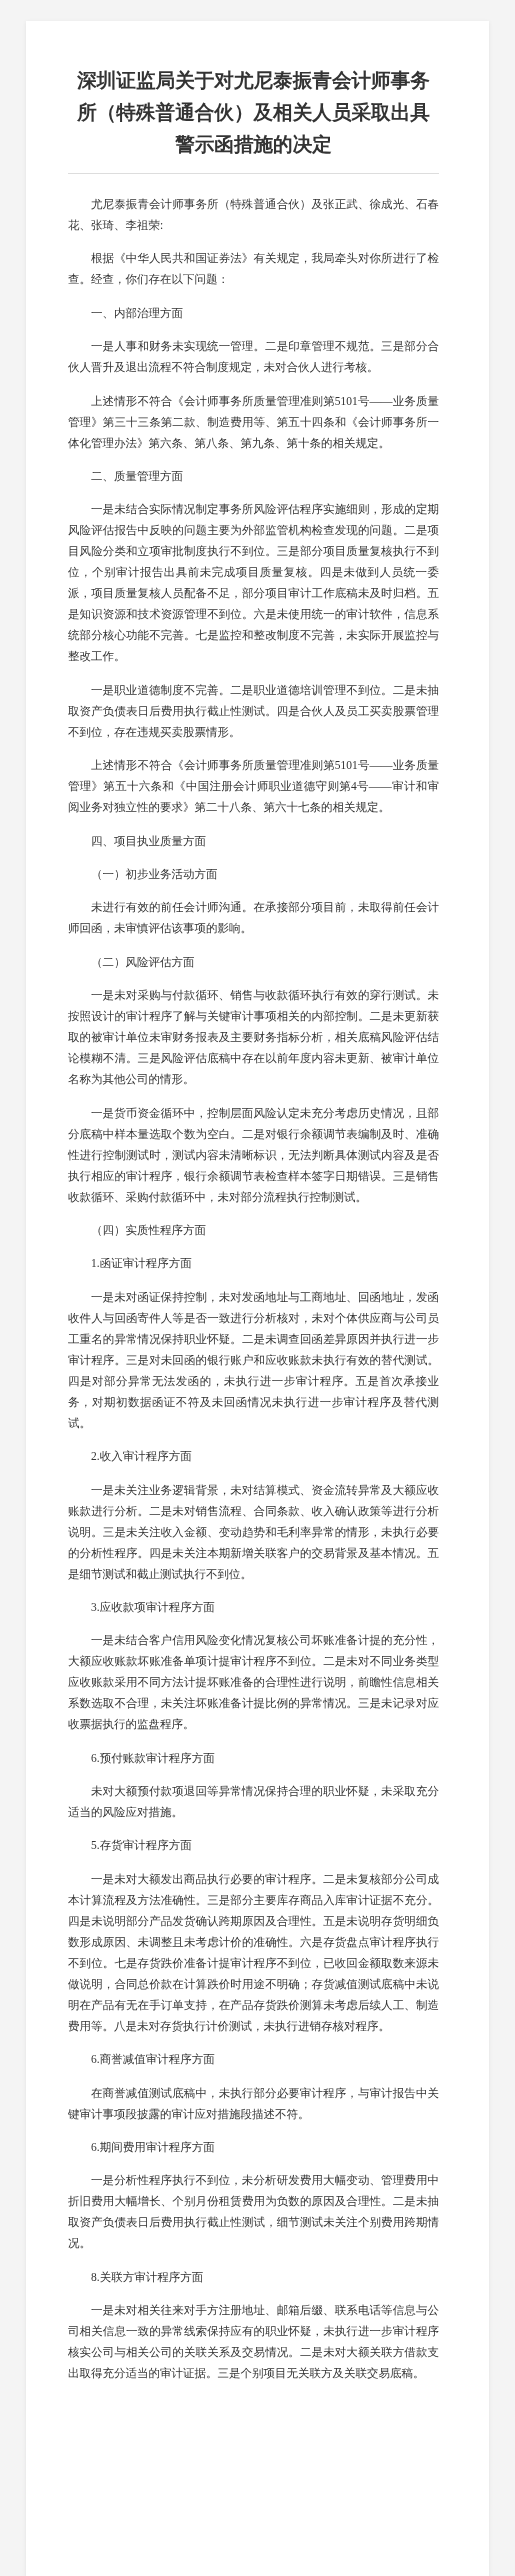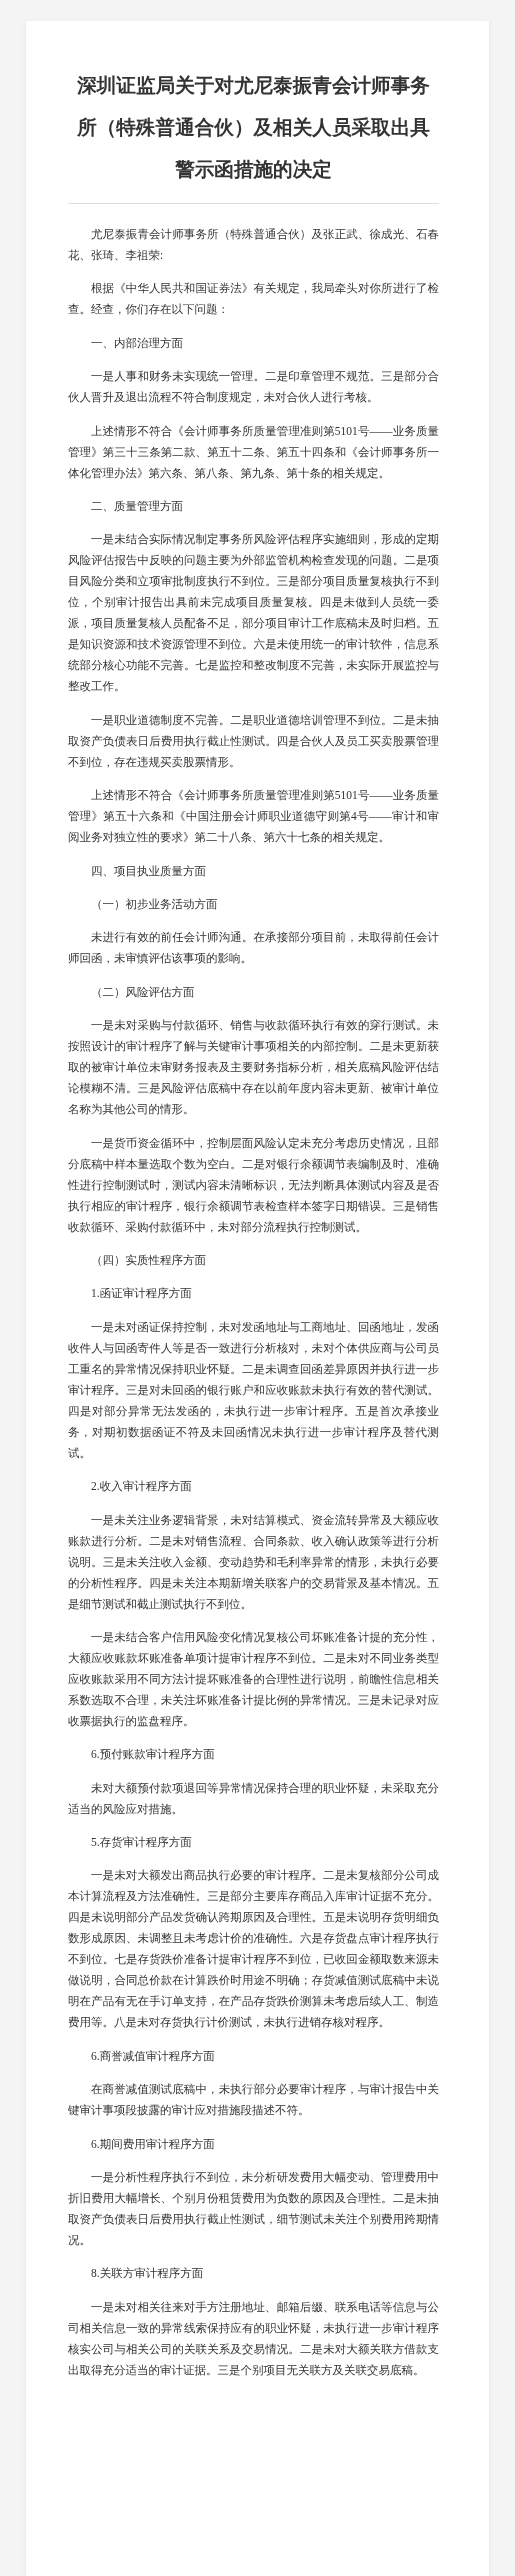--- a/index.html
+++ b/index.html
@@ -18,21 +18,21 @@
     padding: 0 50px 0 42px;
     box-sizing: border-box;
     min-height: 3973px;
   }
   .title {
     margin: 0;
     padding-top: 44px;
     text-align: center;
     font-weight: bold;
     font-size: 19.6px;
-    line-height: 42px;
+    line-height: 32px;
     letter-spacing: 0px;
     color: #333333;
   }
   .divider {
     margin: 12.4px 0 0 0;
     height: 0.5px;
     background: #dddddd;
     border: 0;
   }
   .content {
@@ -54,36 +54,37 @@
 
 <div class="page">
   <h1 class="title">深圳证监局关于对尤尼泰振青会计师事务所（特殊普通合伙）及相关人员采取出具警示函措施的决定</h1>
   <hr class="divider">
   <div class="content">
     <p>尤尼泰振青会计师事务所（特殊普通合伙）及张正武、徐成光、石春花、张琦、李祖荣:</p>
     <div id="paragraphs">
         <p class="text">根据《中华人民共和国证券法》有关规定，我局牵头对你所进行了检查。经查，你们存在以下问题：</p>
         <p class="heading">一、内部治理方面</p>
         <p class="text">一是人事和财务未实现统一管理。二是印章管理不规范。三是部分合伙人晋升及退出流程不符合制度规定，未对合伙人进行考核。</p>
-        <p class="text">上述情形不符合《会计师事务所质量管理准则第5101号——业务质量管理》第三十三条第二款、第五十二条、第五十四条和《会计师事务所一体化管理办法》第六条、第八条、第九条、第十条的相关规定。</p>
+        <p class="text">上述情形不符合《会计师事务所质量管理准则第5101号——业务质量管理》第三十三条第二款、制造费用等、第五十四条和《会计师事务所一体化管理办法》第六条、第八条、第九条、第十条的相关规定。</p>
         <p class="heading">二、质量管理方面</p>
         <p class="text">一是未结合实际情况制定事务所风险评估程序实施细则，形成的定期风险评估报告中反映的问题主要为外部监管机构检查发现的问题。二是项目风险分类和立项审批制度执行不到位。三是部分项目质量复核执行不到位，个别审计报告出具前未完成项目质量复核。四是未做到人员统一委派，项目质量复核人员配备不足，部分项目审计工作底稿未及时归档。五是知识资源和技术资源管理不到位。六是未使用统一的审计软件，信息系统部分核心功能不完善。七是监控和整改制度不完善，未实际开展监控与整改工作。</p>
         <p class="text">一是职业道德制度不完善。二是职业道德培训管理不到位。二是未抽取资产负债表日后费用执行截止性测试。四是合伙人及员工买卖股票管理不到位，存在违规买卖股票情形。</p>
         <p class="text">上述情形不符合《会计师事务所质量管理准则第5101号——业务质量管理》第五十六条和《中国注册会计师职业道德守则第4号——审计和审阅业务对独立性的要求》第二十八条、第六十七条的相关规定。</p>
         <p class="heading">四、项目执业质量方面</p>
         <p class="heading">（一）初步业务活动方面</p>
         <p class="text">未进行有效的前任会计师沟通。在承接部分项目前，未取得前任会计师回函，未审慎评估该事项的影响。</p>
         <p class="heading">（二）风险评估方面</p>
         <p class="text">一是未对采购与付款循环、销售与收款循环执行有效的穿行测试。未按照设计的审计程序了解与关键审计事项相关的内部控制。二是未更新获取的被审计单位未审财务报表及主要财务指标分析，相关底稿风险评估结论模糊不清。三是风险评估底稿中存在以前年度内容未更新、被审计单位名称为其他公司的情形。</p>
         <p class="text">一是货币资金循环中，控制层面风险认定未充分考虑历史情况，且部分底稿中样本量选取个数为空白。二是对银行余额调节表编制及时、准确性进行控制测试时，测试内容未清晰标识，无法判断具体测试内容及是否执行相应的审计程序，银行余额调节表检查样本签字日期错误。三是销售收款循环、采购付款循环中，未对部分流程执行控制测试。</p>
         <p class="heading">（四）实质性程序方面</p>
         <p class="heading">1.函证审计程序方面</p>
         <p class="text">一是未对函证保持控制，未对发函地址与工商地址、回函地址，发函收件人与回函寄件人等是否一致进行分析核对，未对个体供应商与公司员工重名的异常情况保持职业怀疑。二是未调查回函差异原因并执行进一步审计程序。三是对未回函的银行账户和应收账款未执行有效的替代测试。四是对部分异常无法发函的，未执行进一步审计程序。五是首次承接业务，对期初数据函证不符及未回函情况未执行进一步审计程序及替代测试。</p>
         <p class="heading">2.收入审计程序方面</p>
         <p class="text">一是未关注业务逻辑背景，未对结算模式、资金流转异常及大额应收账款进行分析。二是未对销售流程、合同条款、收入确认政策等进行分析说明。三是未关注收入金额、变动趋势和毛利率异常的情形，未执行必要的分析性程序。四是未关注本期新增关联客户的交易背景及基本情况。五是细节测试和截止测试执行不到位。</p>
+        <p class="heading">3.应收款项审计程序方面</p>
         <p class="text">一是未结合客户信用风险变化情况复核公司坏账准备计提的充分性，大额应收账款坏账准备单项计提审计程序不到位。二是未对不同业务类型应收账款采用不同方法计提坏账准备的合理性进行说明，前瞻性信息相关系数选取不合理，未关注坏账准备计提比例的异常情况。三是未记录对应收票据执行的监盘程序。</p>
         <p class="heading">6.预付账款审计程序方面</p>
         <p class="text">未对大额预付款项退回等异常情况保持合理的职业怀疑，未采取充分适当的风险应对措施。</p>
         <p class="heading">5.存货审计程序方面</p>
         <p class="text">一是未对大额发出商品执行必要的审计程序。二是未复核部分公司成本计算流程及方法准确性。三是部分主要库存商品入库审计证据不充分。四是未说明部分产品发货确认跨期原因及合理性。五是未说明存货明细负数形成原因、未调整且未考虑计价的准确性。六是存货盘点审计程序执行不到位。七是存货跌价准备计提审计程序不到位，已收回金额取数来源未做说明，合同总价款在计算跌价时用途不明确；存货减值测试底稿中未说明在产品有无在手订单支持，在产品存货跌价测算未考虑后续人工、制造费用等。八是未对存货执行计价测试，未执行进销存核对程序。</p>
         <p class="heading">6.商誉减值审计程序方面</p>
         <p class="text">在商誉减值测试底稿中，未执行部分必要审计程序，与审计报告中关键审计事项段披露的审计应对措施段描述不符。</p>
         <p class="heading">6.期间费用审计程序方面</p>
         <p class="text">一是分析性程序执行不到位，未分析研发费用大幅变动、管理费用中折旧费用大幅增长、个别月份租赁费用为负数的原因及合理性。二是未抽取资产负债表日后费用执行截止性测试，细节测试未关注个别费用跨期情况。</p>
         <p class="heading">8.关联方审计程序方面</p>

